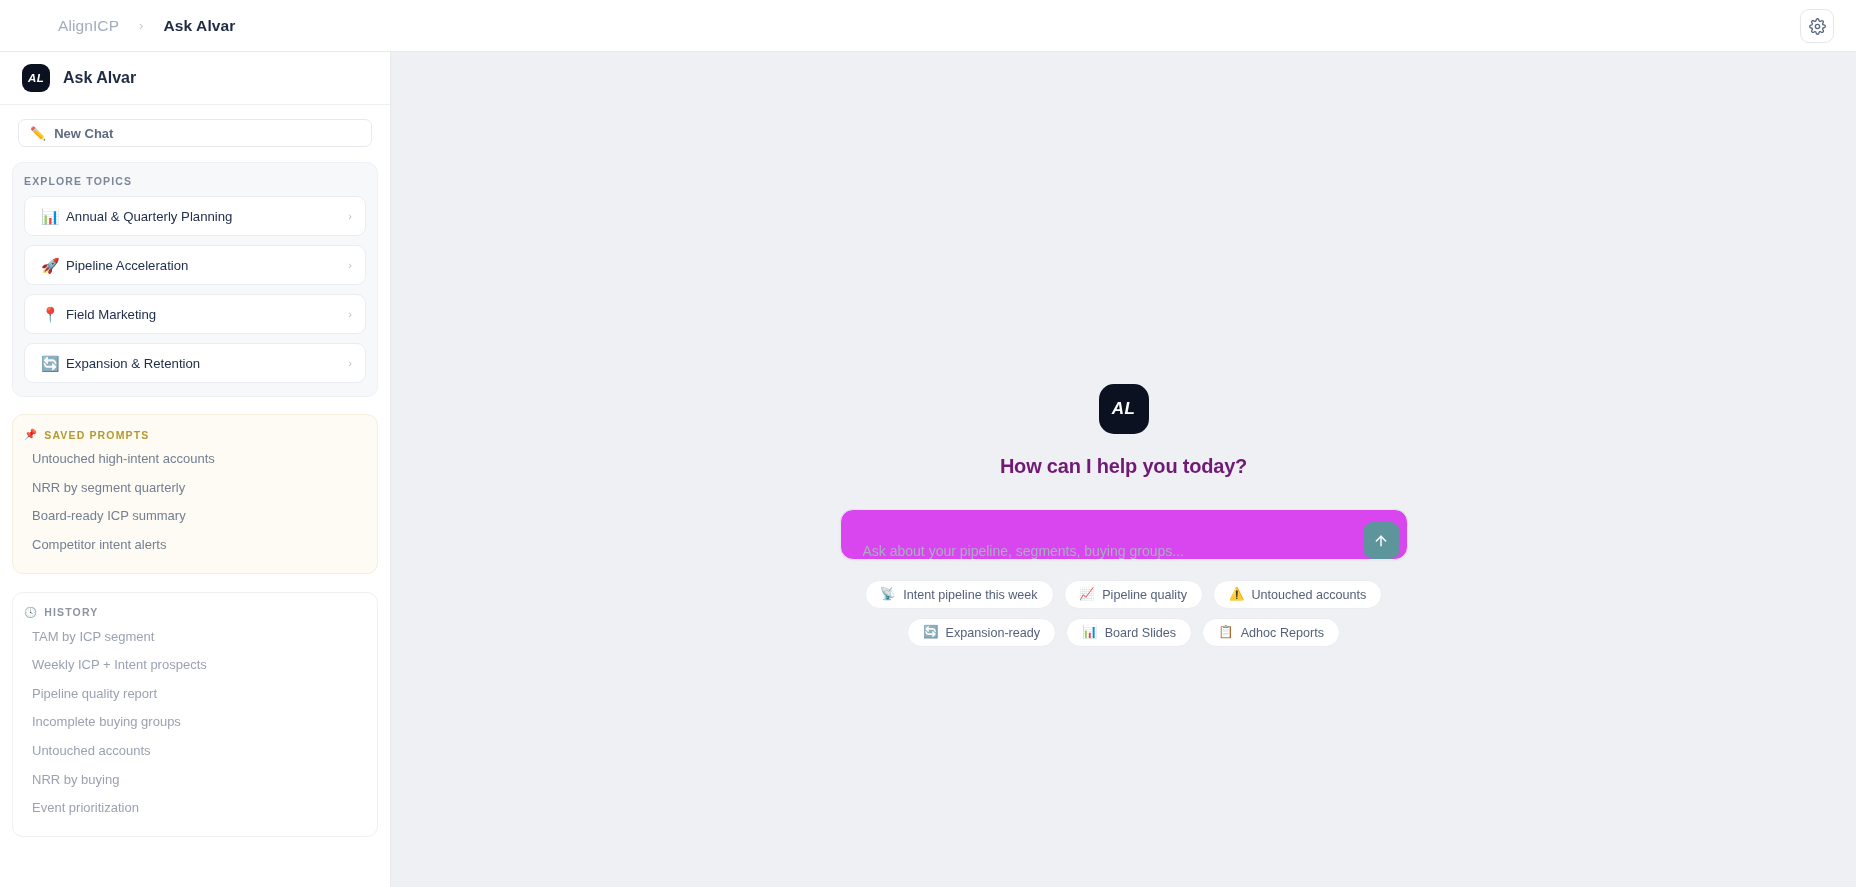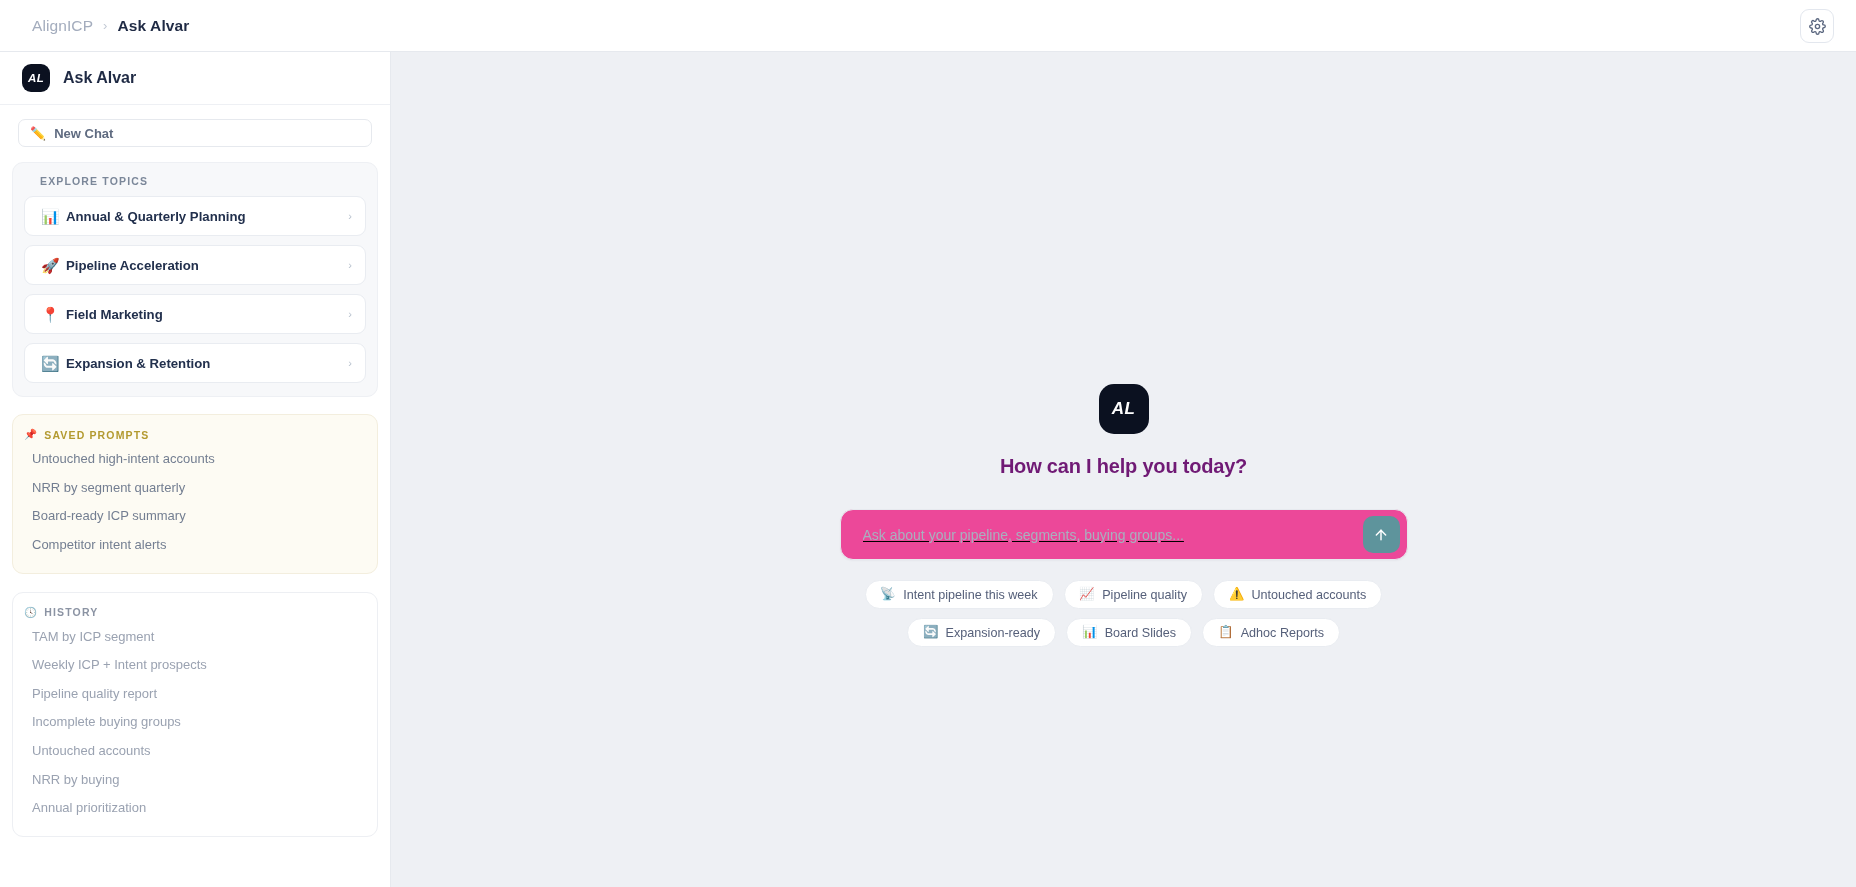--- a/index.html
+++ b/index.html
@@ -21,22 +21,22 @@
     height: 52px;
     background: #ffffff;
     border-bottom: 1px solid #e6e9ee;
     display: flex;
     align-items: center;
     z-index: 5;
   }
   .breadcrumb {
     display: flex;
     align-items: center;
-    gap: 10px;
-    margin-left: 32px;
+    gap: 20px;
+    margin-left: 58px;
     font-size: 15.5px;
     letter-spacing: .1px;
   }
   .crumb-root {
     color: #a3acbd;
     font-weight: 400;
   }
   .crumb-sep {
     color: #c2c9d4;
     font-size: 13px;
@@ -136,39 +136,39 @@
   }
   .panel-label {
     font-size: 10.5px;
     font-weight: 700;
     letter-spacing: 1.15px;
     text-transform: uppercase;
     display: flex;
     align-items: center;
     gap: 6px;
   }
-  .panel-explore .panel-label { color: #7b8799; margin-left: 16px; }
+  .panel-explore .panel-label { color: #7b8799; margin-left: 0; }
   .panel-saved .panel-label   { color: #b39a30; }
   .panel-history .panel-label { color: #8b93a3; }
 
   .topic-row {
     margin-top: 9px;
     height: 40px;
     background: #ffffff;
     border: 1px solid #e9ecf1;
     border-radius: 9px;
     display: flex;
     align-items: center;
     padding: 0 13px 0 16px;
   }
   .topic-icon { font-size: 15px; width: 22px; line-height: 1; }
   .topic-label {
     flex: 1;
     font-size: 13.2px;
-    font-weight: 700;
+    font-weight: 400;
     color: #22304d;
     margin-left: 3px;
   }
   .chev { color: #b7c0cd; font-size: 11px; line-height: 1; }
 
   .link-list { margin-top: 3px; }
   .link-item {
     font-size: 13px;
     color: #737e91;
     padding: 8px 0 7px 8px;
@@ -212,28 +212,27 @@
     font-size: 20px;
     font-weight: 700;
     color: #701a75;
     letter-spacing: -.2px;
   }
 
   .composer {
     margin-top: 31px;
     width: 568px;
     height: 51px;
-    background: #ec4899;
+    background: #d946ef;
     border: 1px solid #e6e9ee;
     border-radius: 13px;
     display: flex;
-    align-items: center;
+    align-items: flex-end;
     padding: 0 7px 0 22px;
     box-shadow: 0 1px 2px rgba(20,30,60,.04);
-    text-decoration: underline;
   }
   .composer-input {
     flex: 1;
     border: none;
     outline: none;
     background: transparent;
     font-family: "Liberation Sans", sans-serif;
     font-size: 14px;
     color: #2b3548;
   }
@@ -349,21 +348,21 @@
       <span>🕓</span>
       <span>HISTORY</span>
     </div>
     <div class="link-list">
       <div class="link-item">TAM by ICP segment</div>
       <div class="link-item">Weekly ICP + Intent prospects</div>
       <div class="link-item">Pipeline quality report</div>
       <div class="link-item">Incomplete buying groups</div>
       <div class="link-item">Untouched accounts</div>
       <div class="link-item">NRR by buying</div>
-      <div class="link-item">Annual prioritization</div>
+      <div class="link-item">Event prioritization</div>
     </div>
   </section>
 </aside>
 
 <main class="main">
   <div class="hero">
 
     <div class="hero-badge">AL</div>
     <h1 class="hero-title">How can I help you today?</h1>
 

